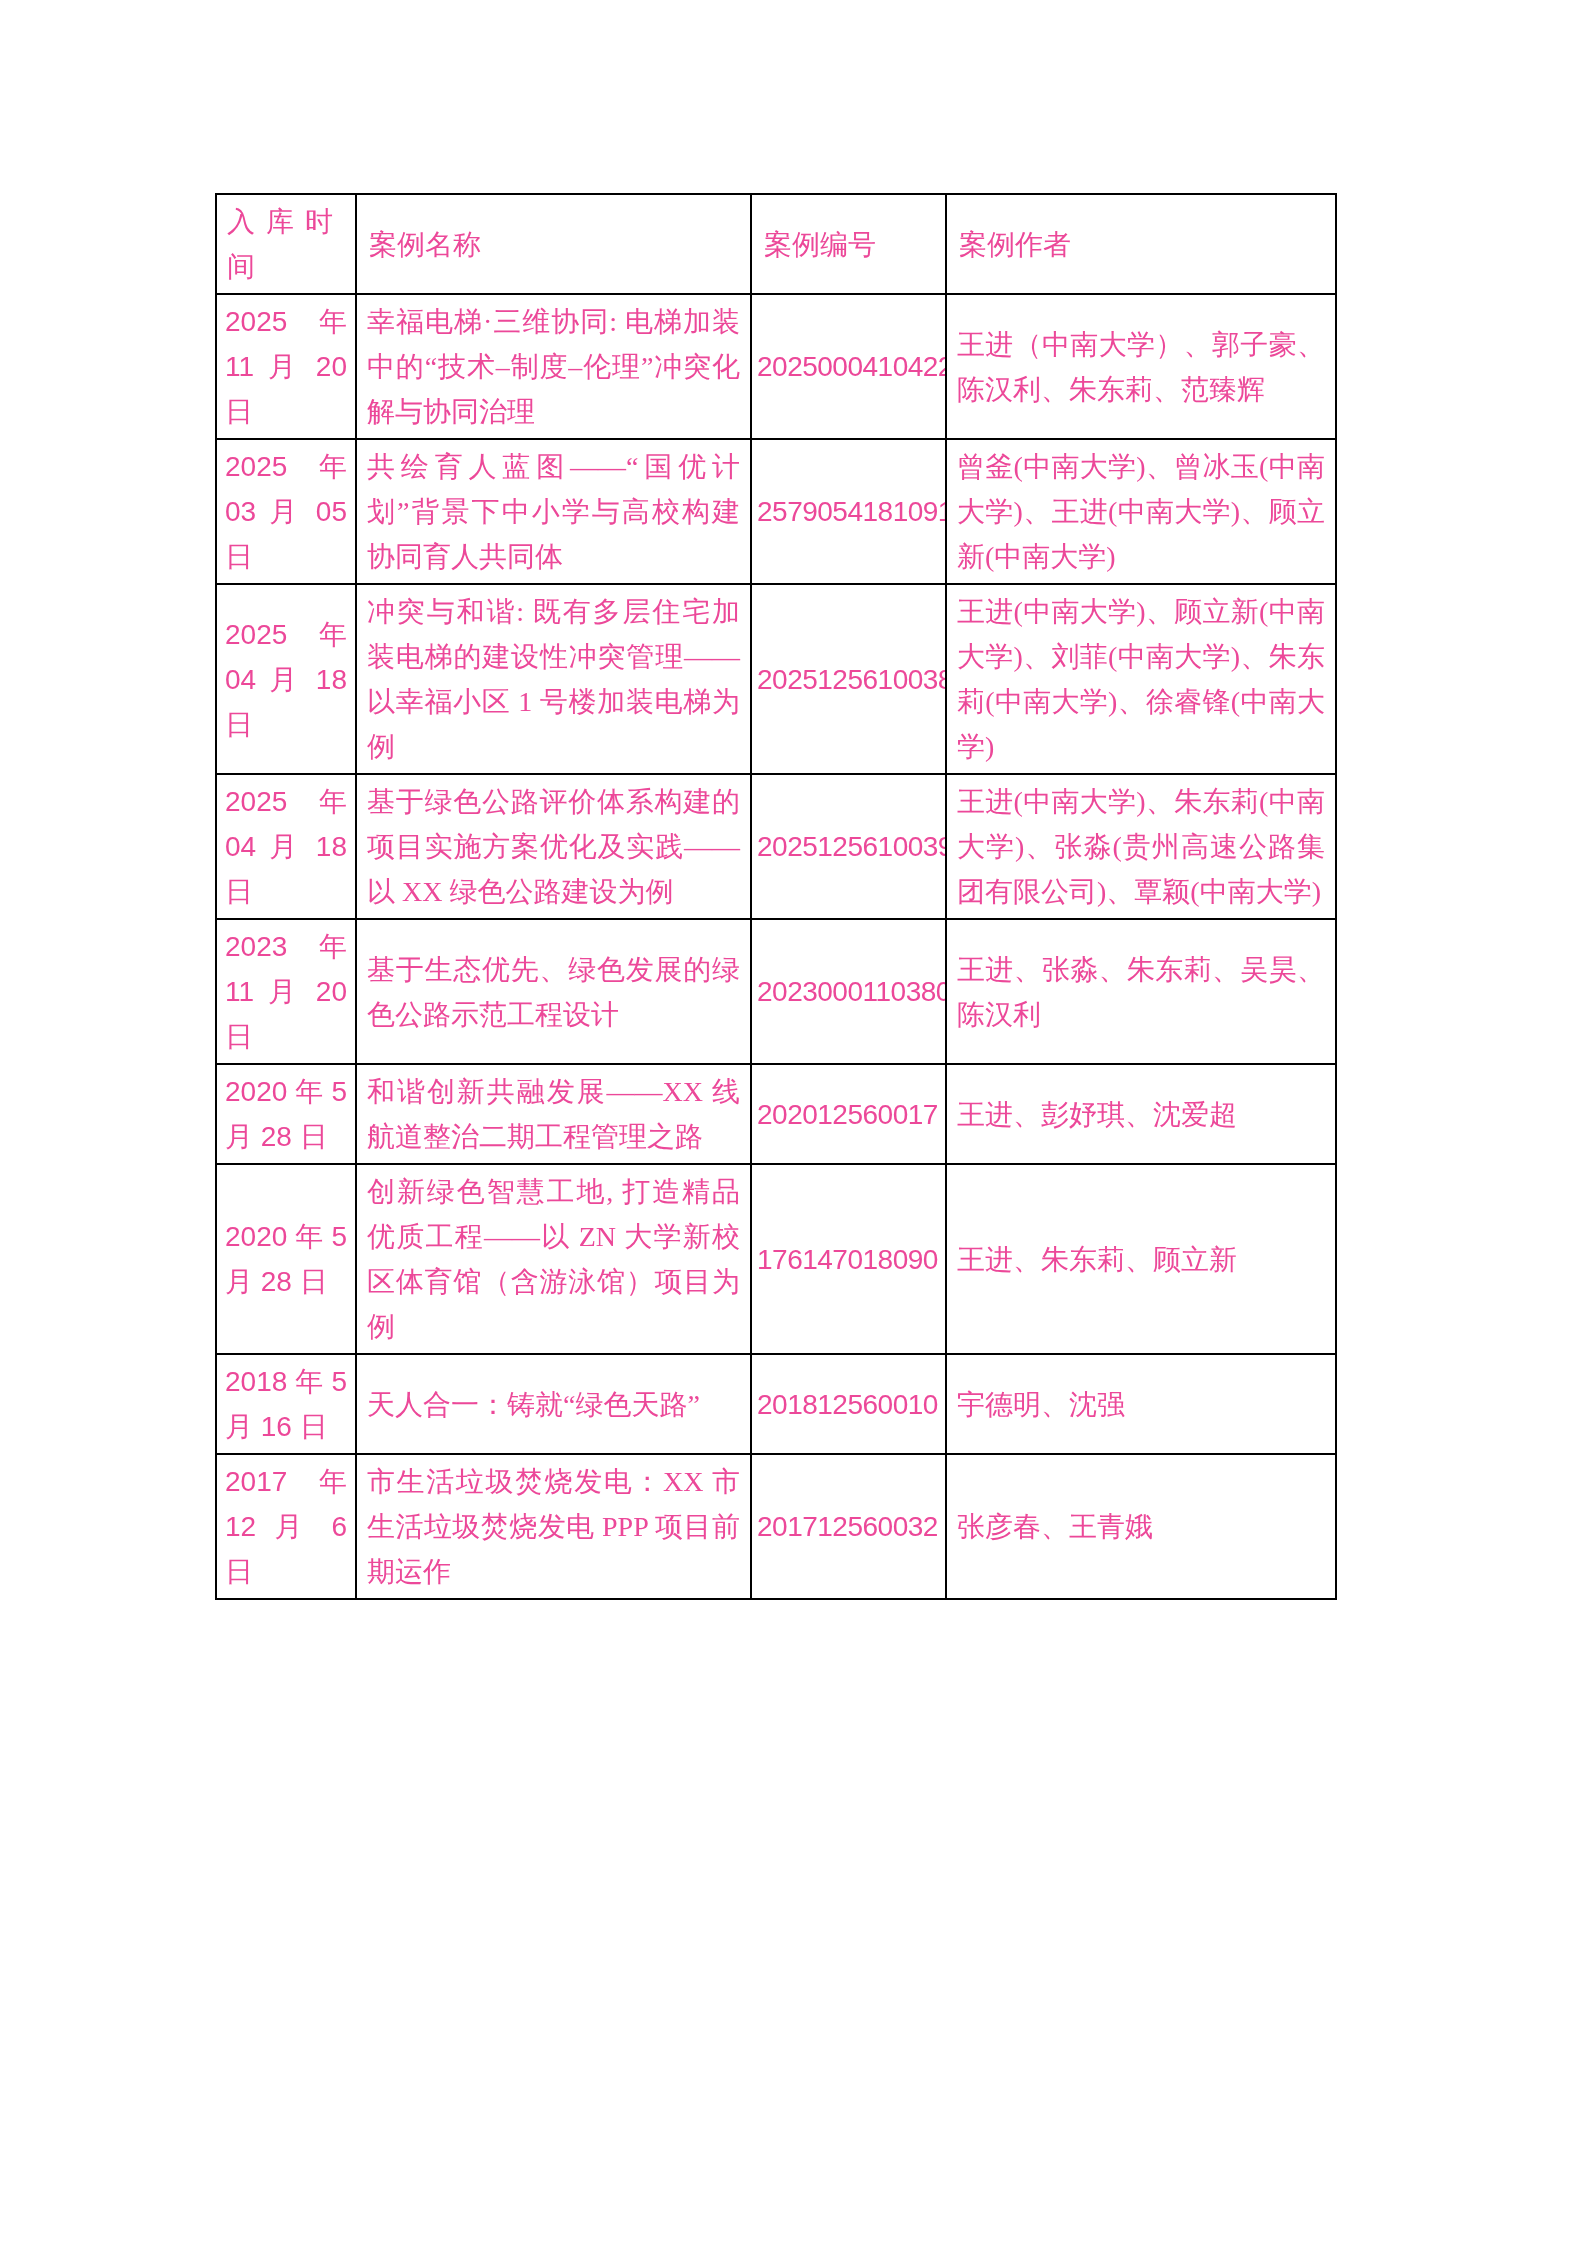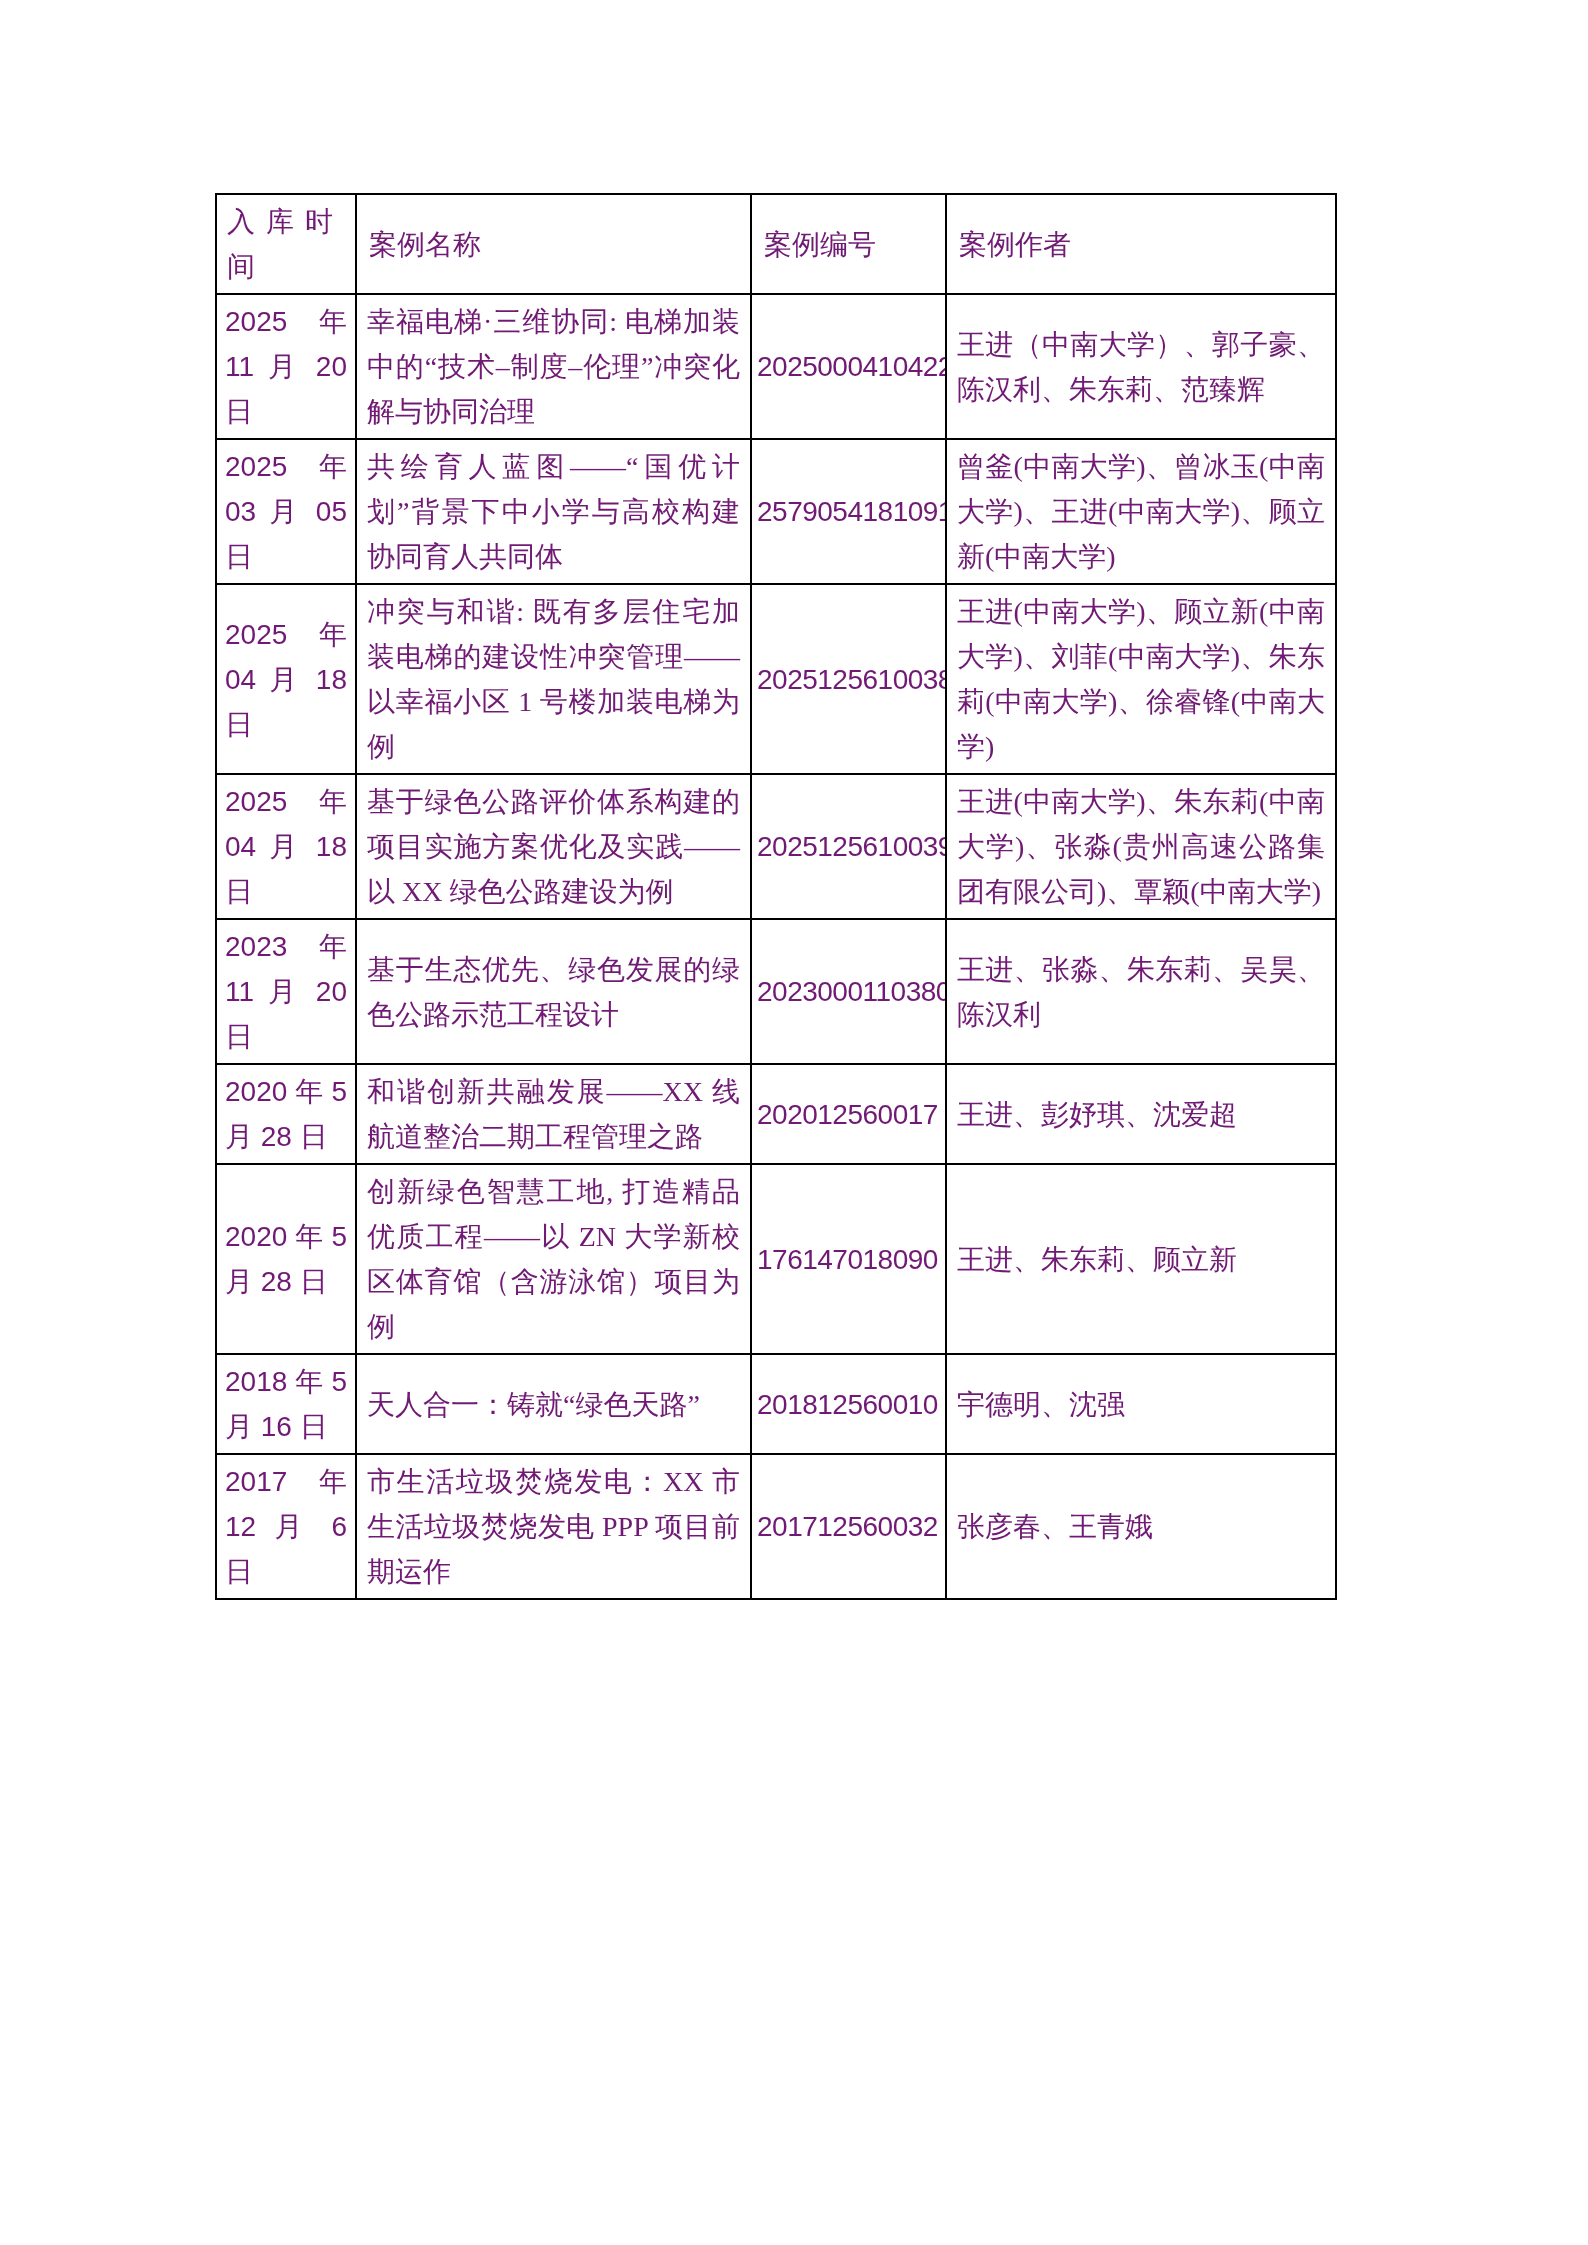--- a/index.html
+++ b/index.html
@@ -6,21 +6,21 @@
     margin: 0;
     padding: 0;
     background: #ffffff;
   }
   .page {
     position: relative;
     width: 1427px;
     height: 2245px;
     background: #ffffff;
     font-family: "Liberation Serif", "DejaVu Serif", serif;
-    color: #701a75;
+    color: #ec4899;
     overflow: hidden;
   }
   table.case-table {
     position: absolute;
     left: 215px;
     top: 193px;
     width: 1120px;
     border-collapse: collapse;
     table-layout: fixed;
   }

